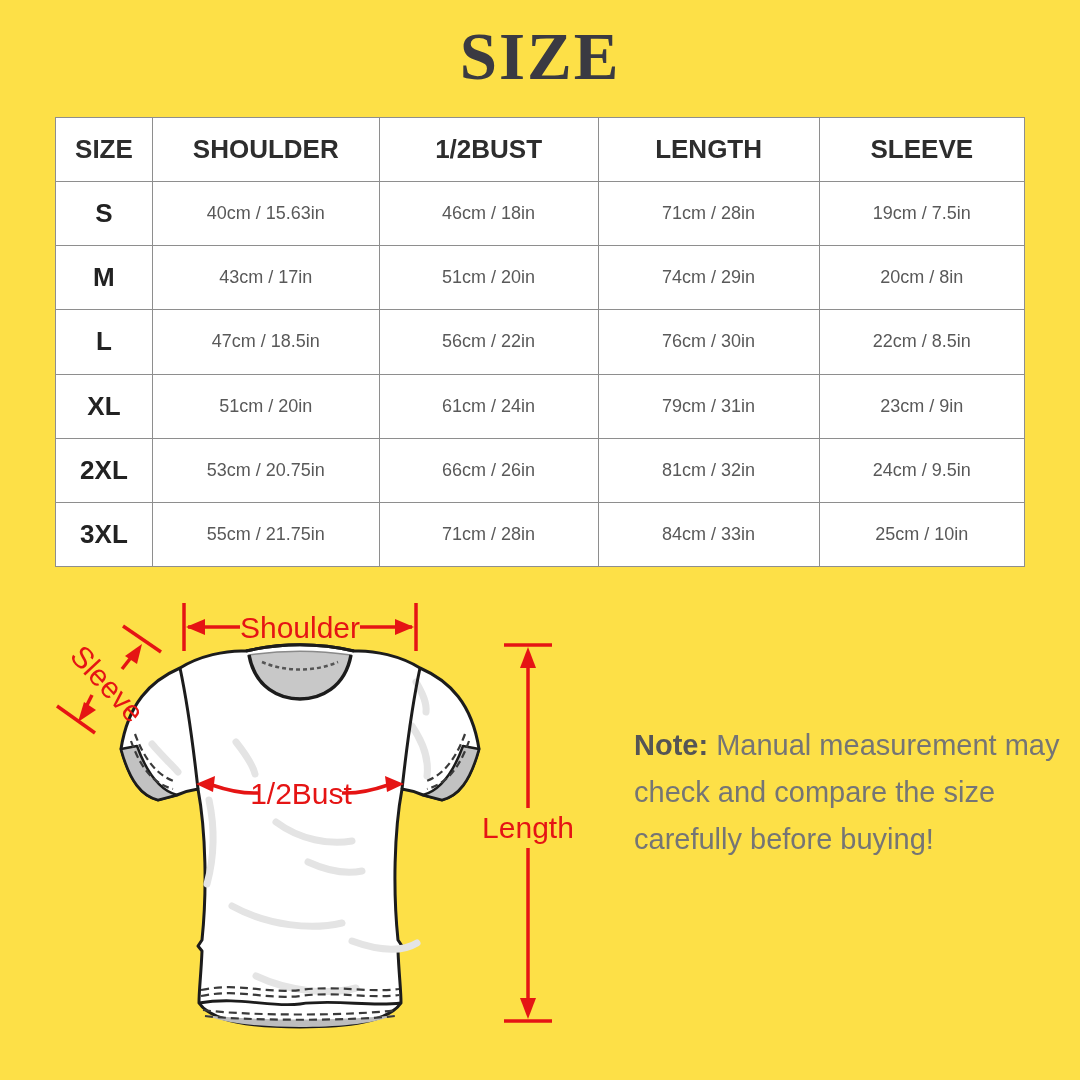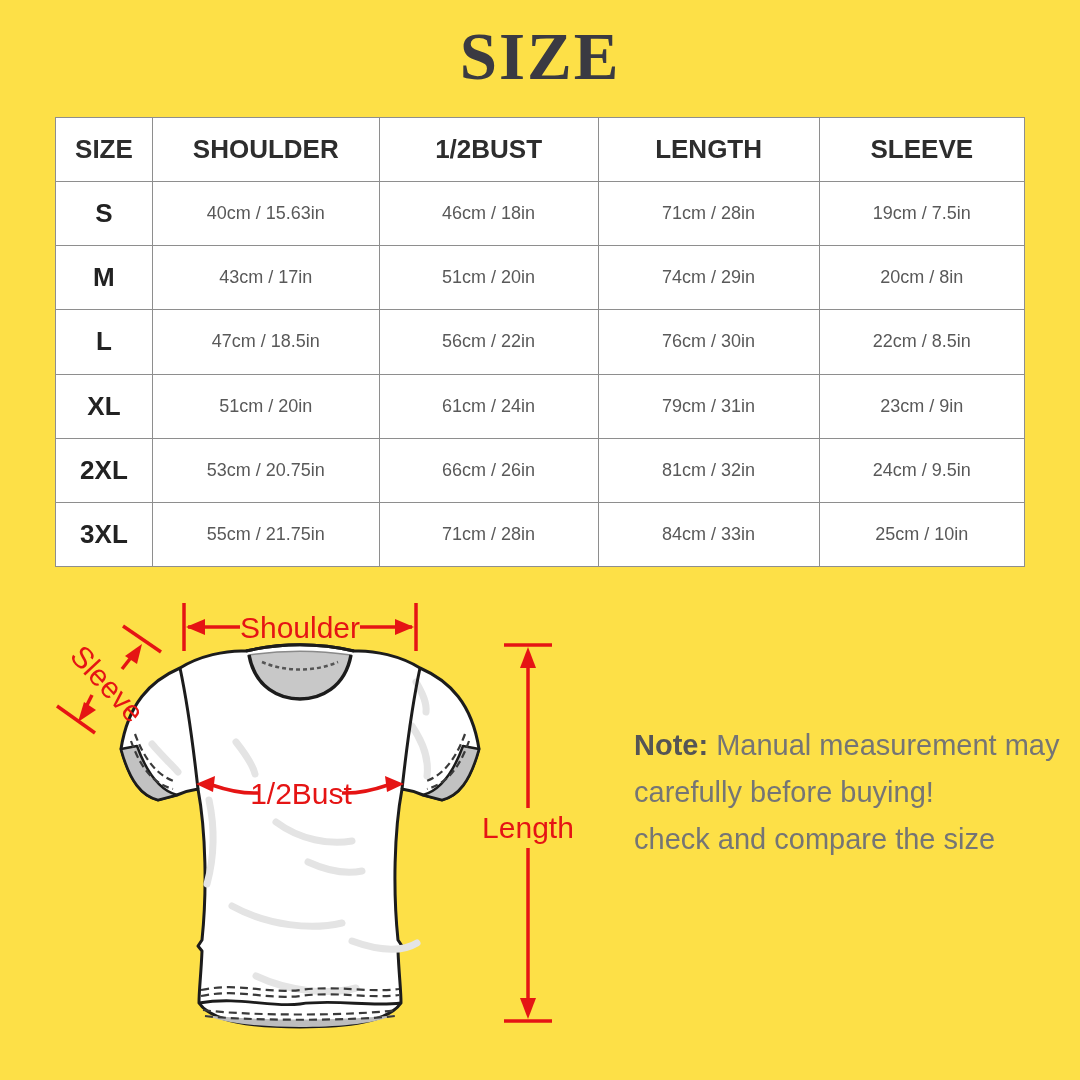--- a/index.html
+++ b/index.html
@@ -210,17 +210,17 @@
         <text x="528" y="838" text-anchor="middle" stroke="none">Length</text>
       </g>
     </g>
   </svg>
 
   <div class="note-block">
     <div>
       <span class="note-label">Note:</span>
       <span>Manual measurement may</span>
     </div>
+    <div>check and compare the size</div>
     <div>carefully before buying!</div>
-    <div>check and compare the size</div>
   </div>
 
 </div>
 
 </body></html>

